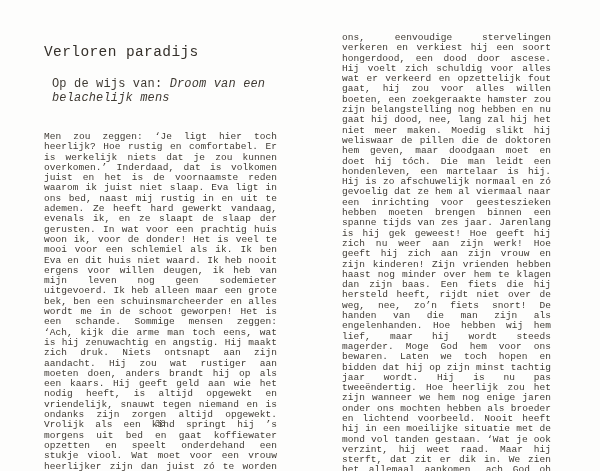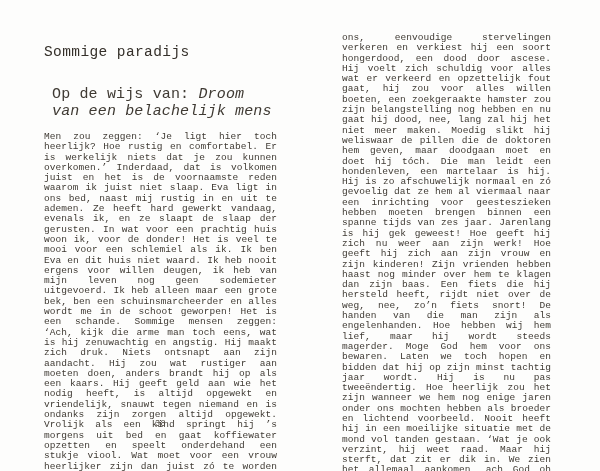--- a/index.html
+++ b/index.html
@@ -30,24 +30,24 @@
     top: 44px;
     left: 0;
     margin: 0;
     font-size: 14.5px;
     font-weight: normal;
     letter-spacing: 0.4px;
     color: #35302a;
   }
   .tune-line {
     position: absolute;
-    top: 86px;
+    top: 77px;
     left: 8px;
     margin: 0;
-    font-size: 15px;
+    font-size: 12px;
     letter-spacing: 0.15px;
     color: #3f3a33;
   }
   .tune-line em { font-style: italic; }
 
   .body-text {
     position: absolute;
     left: 0;
     right: 0;
     margin: 0;
@@ -75,21 +75,21 @@
   }
   .page.left  .page-number { top: 419px; }
   .page.right .page-number { top: 427px; }
 </style>
 </head>
 <body>
 
 <div class="spread">
 
   <div class="page left">
-    <h1 class="chapter-title">Sommige paradijs</h1>
+    <h1 class="chapter-title">Verloren paradijs</h1>
     <p class="tune-line"><span>Op de wijs van: </span><em>Droom van een belachelijk mens</em></p>
     <p class="body-text left-body">Men zou zeggen: ‘Je ligt hier toch heerlijk? Hoe rustig en comfortabel. Er is werkelijk niets dat je zou kunnen overkomen.’ Inderdaad, dat is volkomen juist en het is de voornaamste reden waarom ik juist niet slaap. Eva ligt in ons bed, naast mij rustig in en uit te ademen. Ze heeft hard gewerkt vandaag, evenals ik, en ze slaapt de slaap der gerusten. In wat voor een prachtig huis woon ik, voor de donder! Het is veel te mooi voor een schlemiel als ik. Ik ben Eva en dit huis niet waard. Ik heb nooit ergens voor willen deugen, ik heb van mijn leven nog geen sodemieter uitgevoerd. Ik heb alleen maar een grote bek, ben een schuinsmarcheerder en alles wordt me in de schoot geworpen! Het is een schande. Sommige mensen zeggen: ‘Ach, kijk die arme man toch eens, wat is hij zenuwachtig en angstig. Hij maakt zich druk. Niets ontsnapt aan zijn aandacht. Hij zou wat rustiger aan moeten doen, anders brandt hij op als een kaars. Hij geeft geld aan wie het nodig heeft, is altijd opgewekt en vriendelijk, snauwt tegen niemand en is ondanks zijn zorgen altijd opgewekt. Vrolijk als een kind springt hij ’s morgens uit bed en gaat koffiewater opzetten en speelt onderdehand een stukje viool. Wat moet voor een vrouw heerlijker zijn dan juist zó te worden gewekt. Hij heeft vele goede kanten die man, maar zijn zorgen en zenuwachtigheid zijn gewoon pathologisch. Het zal werkelijk jammer zijn als hij moet sterven. Hij zal het ook niet lang meer maken, zo mager is hij al. Van de zenuwen kan hij ’s morgens niet eens een zachtgekookt eitje binnenhouden. Hij leeft haast uitsluitend op koffie en sigaren. Dat is gewoon zelfmoord, de manier waarop hij leeft! Het is verschrikkelijk, het is een kleine ramp! Waarschijnlijk wil hij niet langer tussen</p>
     <div class="page-number">38</div>
   </div>
 
   <div class="page right">
     <div class="body-text right-body">
       <p style="margin:0;">ons, eenvoudige stervelingen verkeren en verkiest hij een soort hongerdood, een dood door ascese. Hij voelt zich schuldig voor alles wat er verkeerd en opzettelijk fout gaat, hij zou voor alles willen boeten, een zoekgeraakte hamster zou zijn belangstelling nog hebben en nu gaat hij dood, nee, lang zal hij het niet meer maken. Moedig slikt hij weliswaar de pillen die de doktoren hem geven, maar doodgaan moet en doet hij tóch. Die man leidt een hondenleven, een martelaar is hij. Hij is zo afschuwelijk normaal en zó gevoelig dat ze hem al viermaal naar een inrichting voor geesteszieken hebben moeten brengen binnen een spanne tijds van zes jaar. Jarenlang is hij gek geweest! Hoe geeft hij zich nu weer aan zijn werk! Hoe geeft hij zich aan zijn vrouw en zijn kinderen! Zijn vrienden hebben haast nog minder over hem te klagen dan zijn baas. Een fiets die hij hersteld heeft, rijdt niet over de weg, nee, zo’n fiets snort! De handen van die man zijn als engelenhanden. Hoe hebben wij hem lief, maar hij wordt steeds magerder. Moge God hem voor ons bewaren. Laten we toch hopen en bidden dat hij op zijn minst tachtig jaar wordt. Hij is nu pas tweeëndertig. Hoe heerlijk zou het zijn wanneer we hem nog enige jaren onder ons mochten hebben als broeder en lichtend voorbeeld. Nooit heeft hij in een moeilijke situatie met de mond vol tanden gestaan. ‘Wat je ook verzint, hij weet raad. Maar hij sterft, dat zit er dik in. We zien het allemaal aankomen, ach God oh God, uw beste dienaren hebt Gij natuurlijk het liefst zo snel mogelijk weer in Uw hemel en paradijs. En wij moeten zonder zulke mensen maar in grauwe verveling, ons wentelend in zonden, gokkend met geld, goed en vrouwen, ons leven, ons afschuwelijk leven rekken tot we op veel te hoge leeftijd eindelijk nog komen te sterven. Wat hij, die B., in die tweeëndertig jaar voor goeds heeft gedaan, kan een ander met de beste wil van de wereld in geen driehonderdentwintig jaar nog niet. Hoe verschrikkelijk dat hij ons nu gaat verlaten! Hij is alweer een paar kilo afgevallen. Wat zal zijn dood een slag voor zijn lieve vrouw zijn!’</p>
       <p class="para2" style="margin:0;">Wat een stommelingen! Ze begrijpen het niet en zúllen het</p>
     </div>

